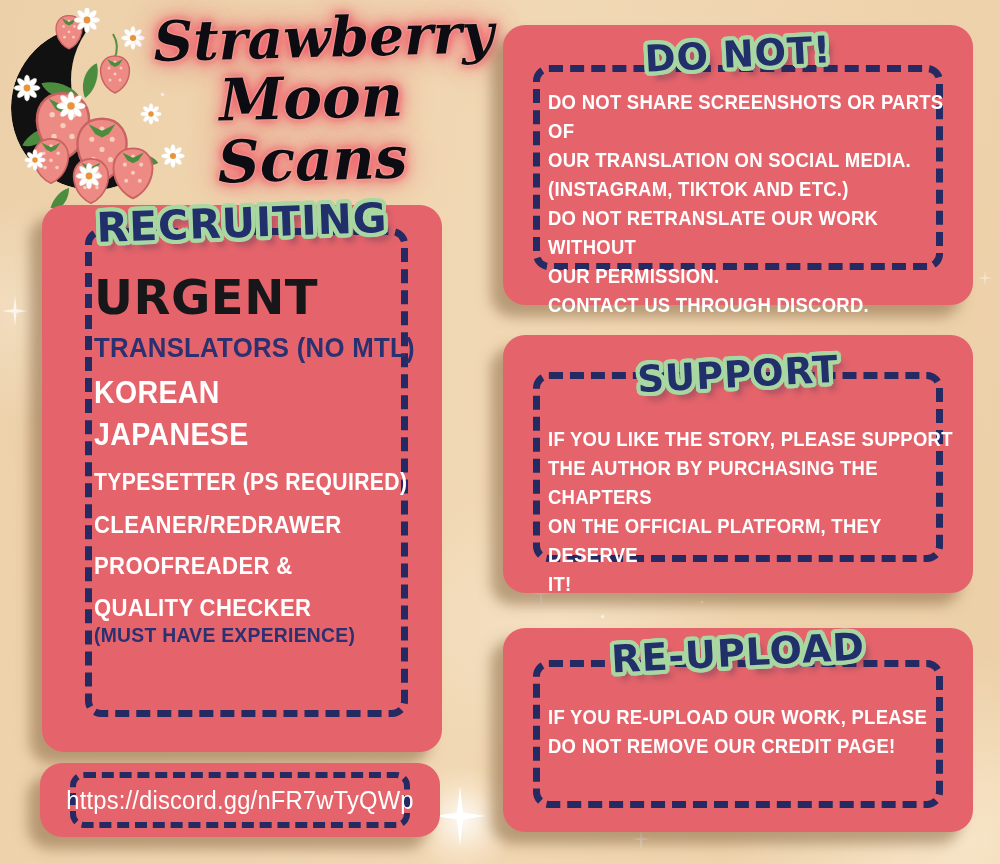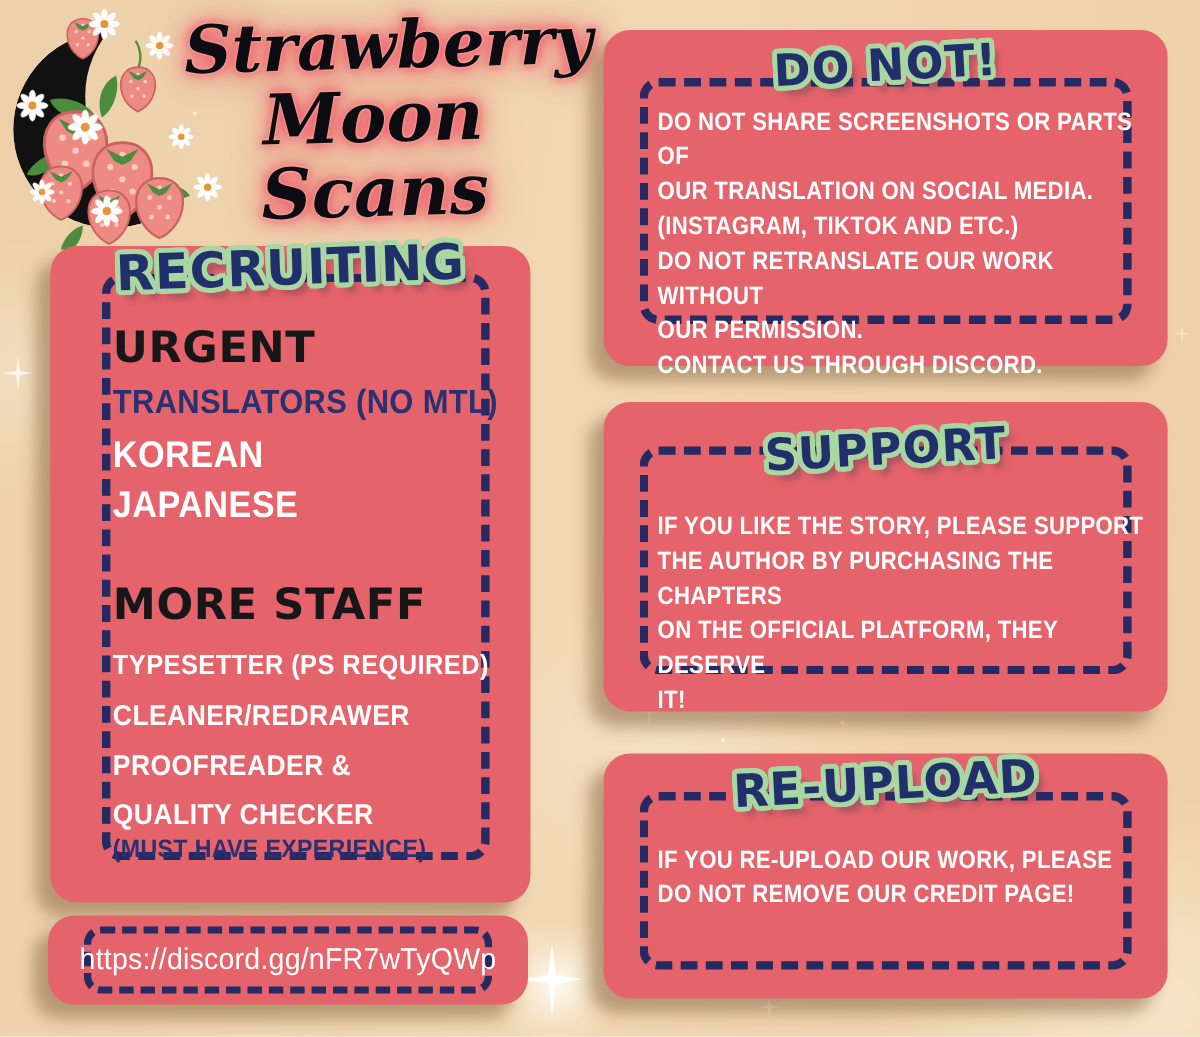--- a/index.html
+++ b/index.html
@@ -167,25 +167,24 @@
   <div id="title">
     <div class="t1">Strawberry</div>
     <div class="t2">Moon</div>
     <div class="t3">Scans</div>
   </div>
 
   <div class="panel" style="left:42px;top:205px;width:400px;height:547px;">
     <div class="dash" style="left:43px;top:23px;width:309px;height:475px;"></div>
     <div class="hdr" style="top:-6px;font-size:41px;transform:rotate(-2deg);">RECRUITING</div>
     <div class="r-content">
-      <div class="bigblack" style="font-size:36px;">URGENT</div>
+      <div class="bigblack" style="font-size:48px;">URGENT</div>
       <div class="nline" style="font-size:28px;margin-top:9px;">TRANSLATORS (NO MTL)</div>
       <div class="wline" style="font-size:31px;margin-top:12px;">KOREAN</div>
       <div class="wline" style="font-size:31px;margin-top:8px;">JAPANESE</div>
-      <div class="bigblack" style="font-size:36px;margin-top:46px;">MORE STAFF</div>
       <div class="wline" style="font-size:23px;margin-top:18px;">TYPESETTER (PS REQUIRED)</div>
       <div class="wline" style="font-size:24px;margin-top:17px;">CLEANER/REDRAWER</div>
       <div class="wline" style="font-size:24px;margin-top:15px;">PROOFREADER &amp;</div>
       <div class="wline" style="font-size:24px;margin-top:15px;">QUALITY CHECKER</div>
       <div class="nline" style="font-size:21px;margin-top:2px;">(MUST HAVE EXPERIENCE)</div>
     </div>
   </div>
 
   <div class="panel" style="left:40px;top:763px;width:400px;height:74px;border-radius:22px;">
     <div class="dash" style="left:30px;top:9px;width:328px;height:44px;border-width:6px;border-radius:14px;"></div>

